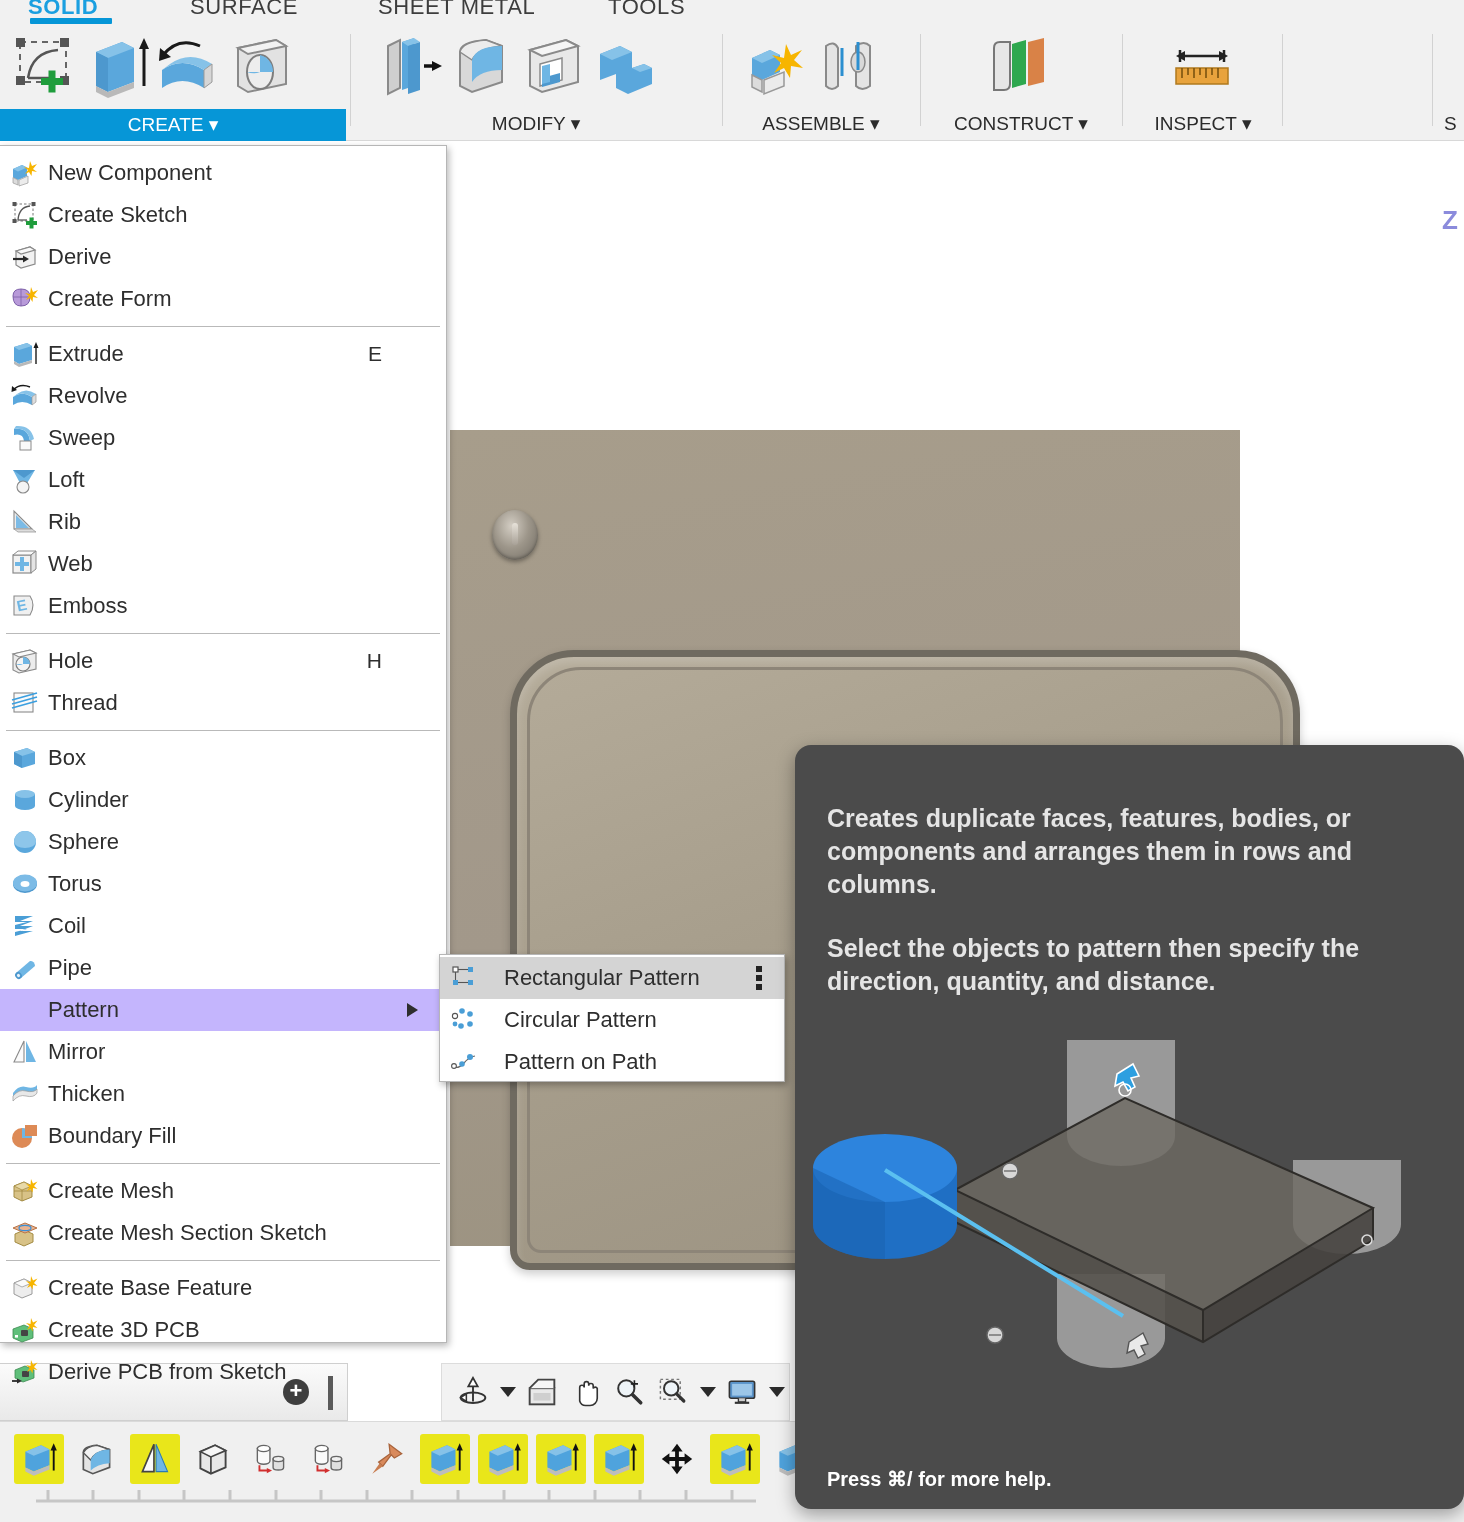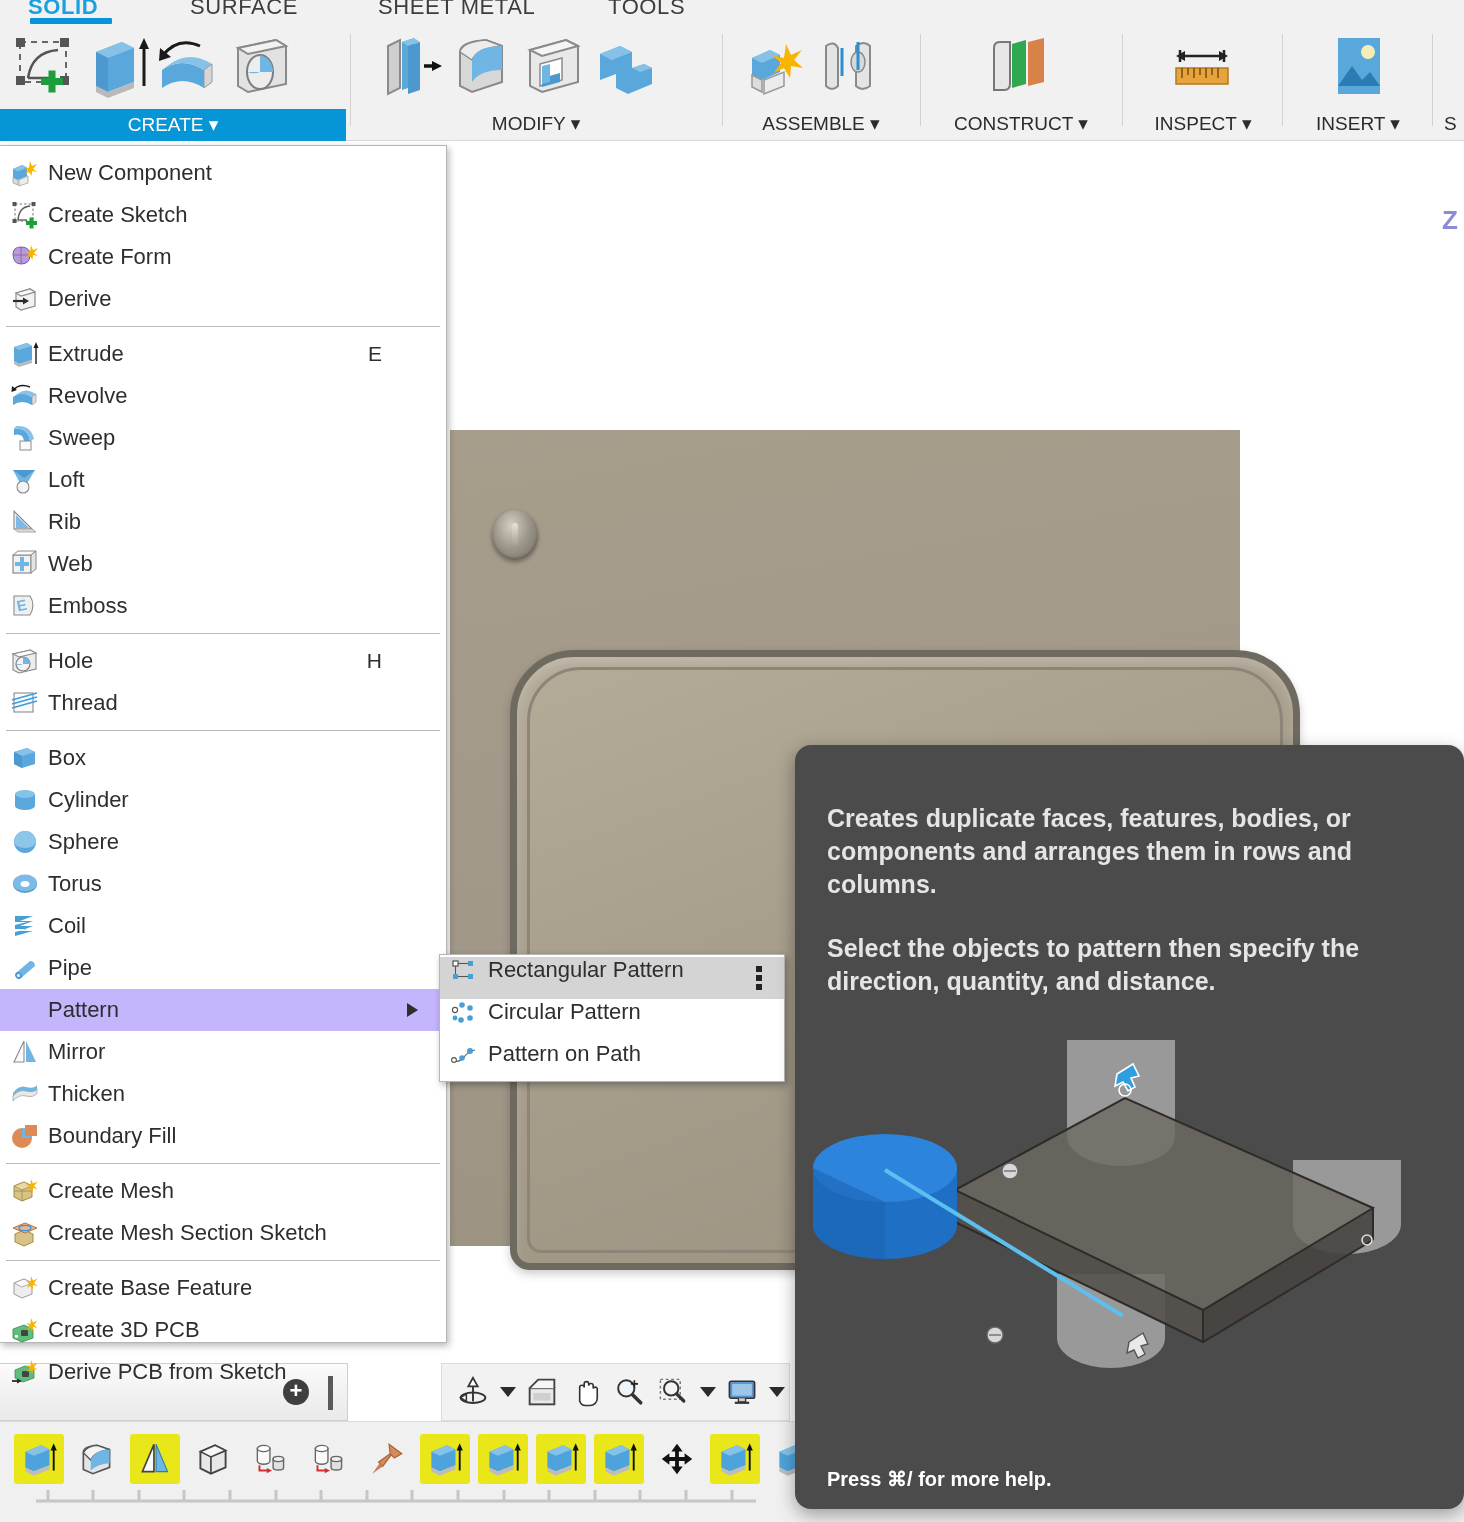--- a/index.html
+++ b/index.html
@@ -125,22 +125,23 @@
   .msep { height: 1px; background: #b9b9b9; margin: 6px 6px; }
 
   
   .submenu {
     position: absolute; left: 439px; top: 954px; width: 346px; height: 128px;
     background: #ffffff; border: 1px solid #b6b6b6;
     box-shadow: 2px 3px 7px rgba(0,0,0,.3);
     z-index: 60; padding: 2px 0;
   }
   .smi {
-    position: relative; height: 42px; display:flex; align-items:flex-start;
+    position: relative; height: 42px; display:flex; align-items:center;
     padding-left: 10px;
+    gap: 16px;
   }
   .smi.selected { background: #d4d4d4; }
   .smi-ico { width: 30px; height: 30px; flex:0 0 30px; margin-right: 8px; }
   .smi-label { font-size: 22px; color: #2e2e2e; white-space: nowrap; }
   .kebab {
     position: absolute; right: 22px; top: 50%; transform: translateY(-50%);
     width: 6px; height: 24px;
   }
   .kebab i {
     display:block; width:6px; height:6px; background:#222; margin-bottom:3px;
@@ -373,32 +374,20 @@
                   <path d="M46 38 L46 45"></path>
                   <path d="M52 38 L52 48"></path>
               </g>
             </svg>
           </span>
         </div>
         <div class="panel-label"><span>INSPECT</span> <span>▾</span></div>
       </div>
       <div class="panel-sep" style="left:1282px;"></div>
 
-      <div class="panel" style="left:1288px; width:140px;">
-        <div class="panel-icons" style="left:34px;">
-          <span class="ticon">
-            <svg viewBox="0 0 72 72" class="ticon">
-              <rect x="16" y="8" width="42" height="56" fill="#5aa7dc"></rect>
-              <circle cx="46" cy="22" r="7" fill="#f4edb6"></circle>
-              <path d="M16 56 L30 36 L40 50 L48 42 L58 56 Z" fill="#2b7bb5"></path>
-            </svg>
-          </span>
-        </div>
-        <div class="panel-label"><span>INSERT</span> <span>▾</span></div>
-      </div>
       <div class="panel-sep" style="left:1432px;"></div>
       <div class="panel" style="left:1444px; width:30px;">
         <div class="panel-label" style="text-align:left;">S</div>
       </div>
     </div>
   </div>
 
   <div class="canvas">
     <div class="axis-z">Z</div>
     <div class="model">
@@ -436,38 +425,38 @@
               <rect x="19.5" y="17.5" width="4" height="11" fill="#1f9d3c"></rect>
             </g>
         </svg>
       </span>
       <span class="mi-label">Create Sketch</span>
     </div>
 
     <div class="mi">
       <span class="mi-ico">
         <svg viewBox="0 0 30 30" width="30" height="30">
-          <path d="M3 12 Q3 5 11 5 Q20 5 20 13 Q20 22 11 22 Q3 22 3 12 Z" fill="#b89ad9" stroke="#7d5fa8" stroke-width="1"></path>
-          <path d="M3 13 L20 13 M11 5 L11 22" stroke="#7d5fa8" stroke-width=".8"></path>
-          <path d="M21 3 l2 5 5-2 -4 5 4 3 -5-1 -.5 5 -2.5-4 -4 2 3-4 -4-3 5 1z" fill="#f7b500"></path>
-        </svg>
-      </span>
-      <span class="mi-label">Create Form</span>
-    </div>
-
-    <div class="mi">
-      <span class="mi-ico">
-        <svg viewBox="0 0 30 30" width="30" height="30">
           <path d="M6 9 L20 5 L25 8 L25 22 L11 26 L6 23 Z" fill="#f2f2f2" stroke="#8a8a8a" stroke-width="1.2"></path>
           <path d="M6 9 L20 5 L25 8 L11 12 Z" fill="#fafafa" stroke="#8a8a8a" stroke-width="1.2"></path>
           <path d="M3 17 L15 17" stroke="#2b2b2b" stroke-width="2.2"></path>
           <path d="M19 17 L13 13.5 L13 20.5 Z" fill="#2b2b2b"></path>
         </svg>
       </span>
       <span class="mi-label">Derive</span>
+    </div>
+
+    <div class="mi">
+      <span class="mi-ico">
+        <svg viewBox="0 0 30 30" width="30" height="30">
+          <path d="M3 12 Q3 5 11 5 Q20 5 20 13 Q20 22 11 22 Q3 22 3 12 Z" fill="#b89ad9" stroke="#7d5fa8" stroke-width="1"></path>
+          <path d="M3 13 L20 13 M11 5 L11 22" stroke="#7d5fa8" stroke-width=".8"></path>
+          <path d="M21 3 l2 5 5-2 -4 5 4 3 -5-1 -.5 5 -2.5-4 -4 2 3-4 -4-3 5 1z" fill="#f7b500"></path>
+        </svg>
+      </span>
+      <span class="mi-label">Create Form</span>
     </div>
 
     <div class="msep"></div>
 
     <div class="mi">
       <span class="mi-ico">
         <svg viewBox="0 0 30 30" width="30" height="30">
           <path d="M4 8 L17 4 L22 7 L22 21 L9 25 L4 22 Z" fill="#5aa7dc"></path>
           <path d="M4 8 L17 4 L22 7 L9 11 Z" fill="#86c2e8"></path>
           <path d="M4 22 L9 25 L22 21 L22 24 L9 28 L4 25 Z" fill="#b9b9b9"></path>

